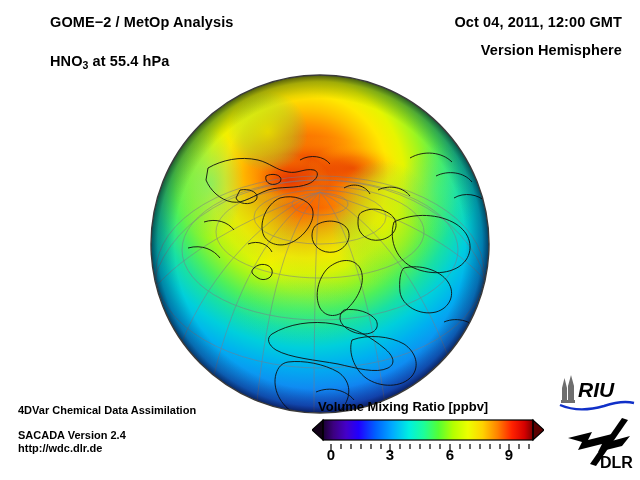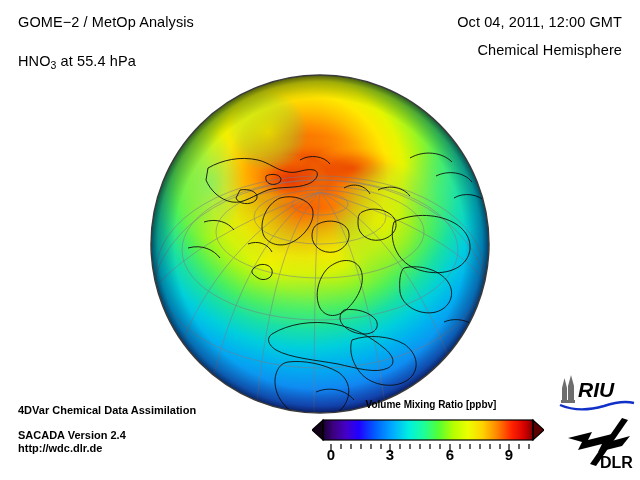--- a/index.html
+++ b/index.html
@@ -1,43 +1,43 @@
 <!DOCTYPE html>
 <html><head>
 <meta charset="utf-8">
 <style>
   html,body{margin:0;padding:0;background:#ffffff;}
   body{width:640px;height:480px;position:relative;overflow:hidden;
        font-family:"Liberation Sans","DejaVu Sans",sans-serif;color:#000;}
-  .hdr{position:absolute;font-size:14.5px;font-weight:normal;letter-spacing:.1px;white-space:nowrap;}
+  .hdr{position:absolute;font-size:14.5px;font-weight:bold;letter-spacing:.1px;white-space:nowrap;margin-left:32px;}
   #title-line1{left:18px;top:14px;}
   #title-line2{left:18px;top:53px;}
   #date-line{right:18px;top:14px;text-align:center;}
   #region-line{right:18px;top:42px;text-align:right;}
   .sub{font-size:10.5px;vertical-align:-3px;}
   #globe-wrap{position:absolute;left:148px;top:72px;width:348px;height:348px;}
   .foot{position:absolute;left:18px;font-size:11px;font-weight:bold;white-space:nowrap;}
   #foot1{top:404px;}
   #foot2{top:429px;text-align:center;}
   #foot3{top:442px;}
-  #cbar-title{position:absolute;left:318px;top:399px;width:226px;text-align:center;
-              font-size:10px;font-weight:bold;white-space:nowrap;}
+  #cbar-title{position:absolute;left:318px;top:399px;width:226px;
+              font-size:13px;font-weight:bold;white-space:nowrap;}
   #cbar-wrap{position:absolute;left:312px;top:418px;width:232px;height:24px;}
   #cbar-ticks{position:absolute;left:312px;top:440px;width:232px;height:10px;}
   .tl{position:absolute;top:446px;font-size:15px;font-weight:bold;text-align:center;width:40px;}
   #riu-logo{position:absolute;left:556px;top:372px;width:80px;height:40px;text-decoration:underline;}
   #dlr-logo{position:absolute;left:566px;top:414px;width:74px;height:58px;}
 </style>
 </head>
 <body>
 
 <div class="hdr" id="title-line1">GOME−2 / MetOp Analysis</div>
 <div class="hdr" id="title-line2"><span>HNO</span><span class="sub">3</span><span> at 55.4 hPa</span></div>
 <div class="hdr" id="date-line">Oct 04, 2011, 12:00 GMT</div>
-<div class="hdr" id="region-line">Chemical Hemisphere</div>
+<div class="hdr" id="region-line">Version Hemisphere</div>
 
 <div id="globe-wrap">
 <svg width="348" height="348" viewBox="0 0 348 348">
   <defs>
     <clipPath id="disk">
           <circle cx="172" cy="172" r="169"></circle>
         </clipPath>
 
     <radialGradient id="polar" cx="46%" cy="30%" r="78%">
       <stop offset="0%" stop-color="#e83200"></stop>

